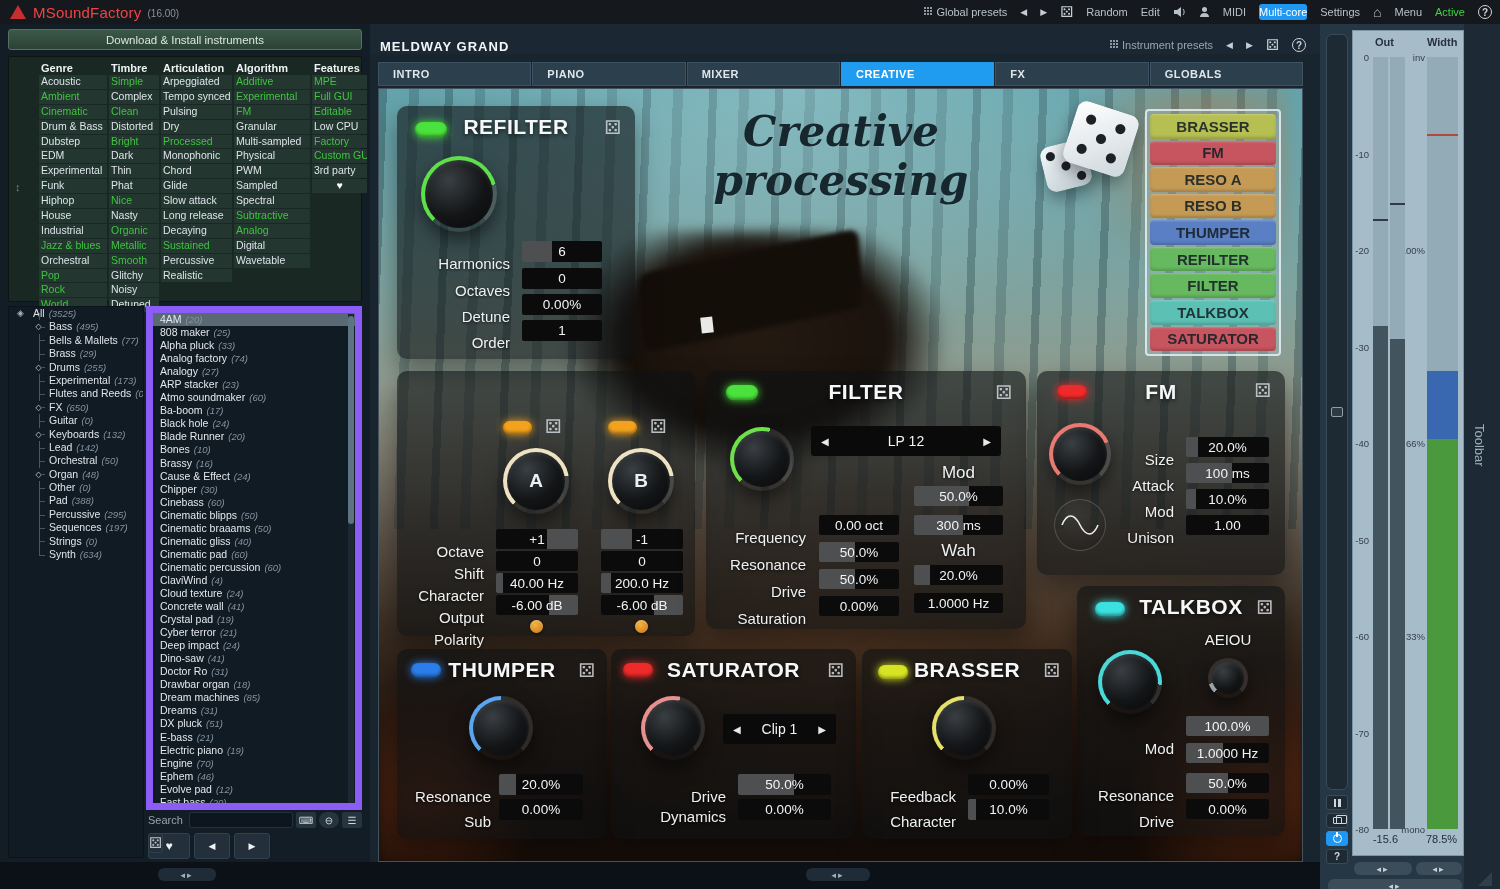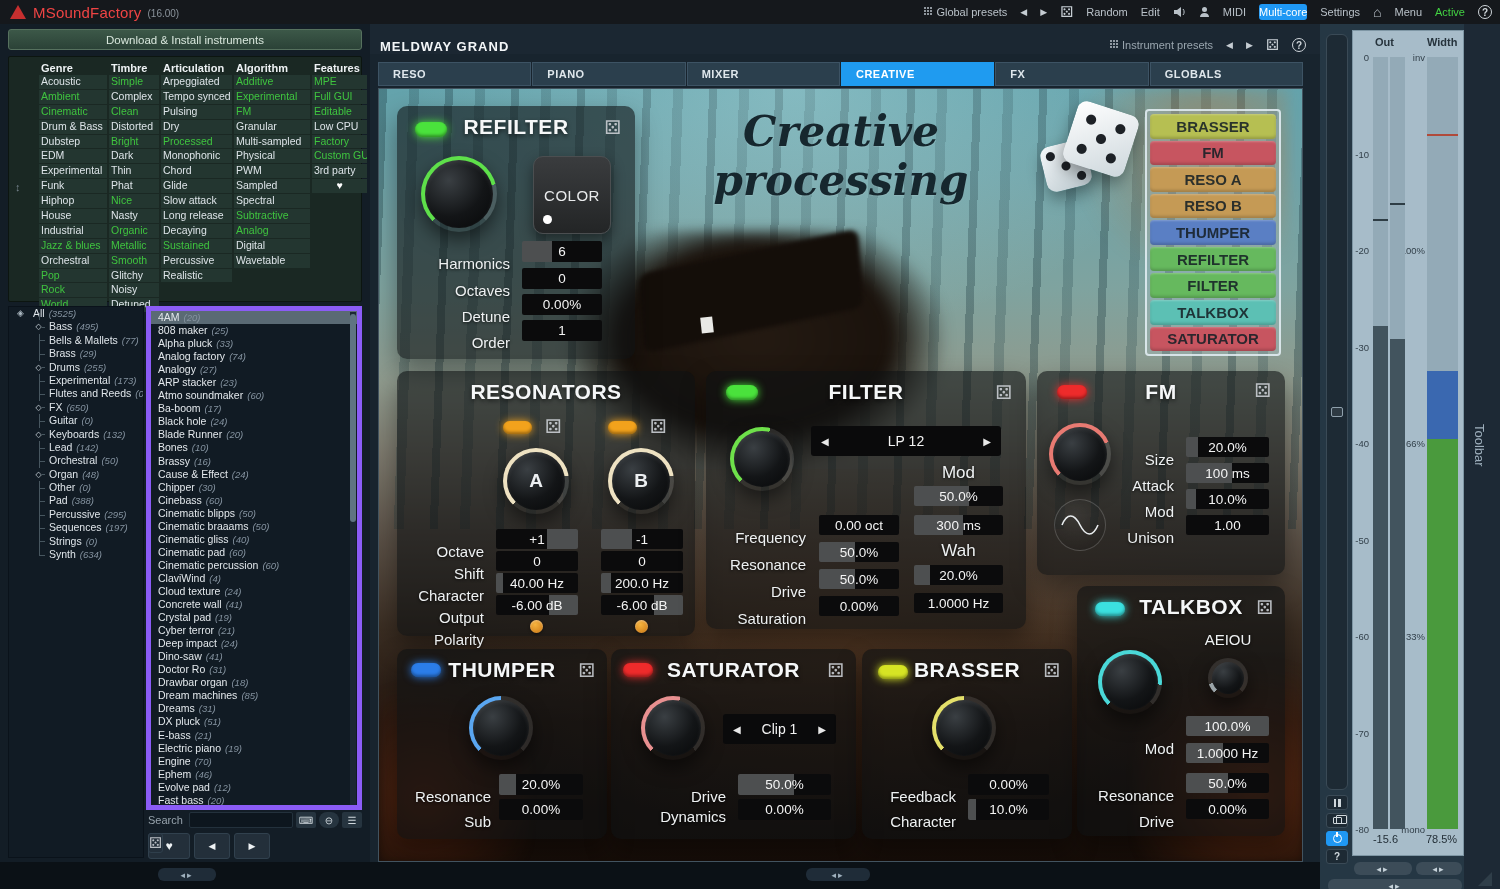--- a/index.html
+++ b/index.html
@@ -46,21 +46,21 @@
   .trow .cnt{color:#8593a0;font-style:italic;font-size:9.5px;margin-left:4px;}
   .trow.root{padding-left:24px;}
   .trow.root .ric{position:absolute;left:8px;color:#aab6bf;font-size:9px;}
   .trow:not(.root)::before{content:'';position:absolute;left:30px;top:-7px;height:13.4px;border-left:1px solid #47565f;}
   .trow:not(.root)::after{content:'';position:absolute;left:30px;top:6.7px;width:6px;border-top:1px solid #47565f;}
   .trow.last::before{height:13.7px;}
   .trow .dia{position:absolute;left:26.5px;top:0;color:#c3ccd3;font-size:8px;z-index:2;background:#111b24;line-height:13.4px;}
   .tree-handle{position:absolute;left:20px;top:840px;width:120px;height:13px;background:#202e3a;border-radius:6px;color:#9fb0bd;font-size:9px;display:flex;align-items:center;justify-content:center;letter-spacing:2px;}
 
   
-  .preset-panel{position:absolute;left:146px;top:282px;width:216px;height:504px;background:#111b24;border:5px solid #8b5cf6;overflow:hidden;}
+  .preset-panel{position:absolute;left:146px;top:282px;width:216px;height:504px;background:#111b24;border:7px solid #8b5cf6;overflow:hidden;}
   .prow{height:13.05px;line-height:13.05px;font-size:10.5px;color:#e3e8ec;padding-left:7px;white-space:nowrap;}
   .prow .cnt{color:#8593a0;font-style:italic;font-size:9.5px;margin-left:4px;}
   .prow.sel{background:#5a6a74;}
   .pscroll{position:absolute;right:1px;top:1px;width:6px;height:502px;background:#1c2833;}
   .pscroll .thumb{position:absolute;left:0;width:6px;top:2px;height:208px;background:#5f7482;border-radius:3px;}
 
   .search-row{position:absolute;left:148px;top:787px;width:214px;height:18px;display:flex;align-items:center;}
   .search-lbl{color:#97a3ac;font-size:11px;margin-right:6px;}
   .search-input{flex:1;height:16px;background:#0d161e;border:1px solid #23313c;border-radius:2px;}
   .sicon{width:20px;height:16px;background:#26343f;border-radius:2px;color:#cfd7dc;font-size:10px;display:flex;align-items:center;justify-content:center;margin-left:3px;}
@@ -401,21 +401,21 @@
       <div class="mh-title">MELDWAY GRAND</div>
       <div class="mh-right">
         <span><span class="grid-dots"><i style="left:0;top:0"></i><i style="left:3px;top:0"></i><i style="left:6px;top:0"></i><i style="left:0;top:3px"></i><i style="left:3px;top:3px"></i><i style="left:6px;top:3px"></i><i style="left:0;top:6px"></i><i style="left:3px;top:6px"></i><i style="left:6px;top:6px"></i></span> <span>Instrument presets</span></span>
         <span class="arrow-sm">◀</span>
         <span class="arrow-sm">▶</span>
         <span class="dice-sm">⚄</span>
         <span class="qcircle">?</span>
       </div>
     </div>
     <div class="tabs" id="tabs">
-        <div class="tab">RESO</div>
+        <div class="tab">INTRO</div>
         <div class="tab">PIANO</div>
         <div class="tab">MIXER</div>
         <div class="tab active">CREATIVE</div>
         <div class="tab">FX</div>
         <div class="tab">GLOBALS</div>
       </div>
 
     <div class="stage">
       <div class="streaks"></div>
       <div class="toplight"></div>
@@ -446,41 +446,39 @@
           <div class="modbtn" style="background: rgb(199, 85, 96);">SATURATOR</div>
         </div>
 
       <div class="module" style="left:18px;top:17px;width:238px;height:253px;">
         <div class="led" style="left: 18px; top: 16px; background: rgb(74, 226, 60); box-shadow: rgb(74, 226, 60) 0px 0px 9px, rgba(0, 0, 0, 0.35) 0px -2px 3px inset;"></div>
         <div class="mtitle">REFILTER</div>
         <div class="dice" style="right:14px;top:10px;">⚄</div>
         <div class="ring" style="left:24px;top:50px;width:76px;height:76px;--rc:#5ee04a;--sw:210deg;">
             <div class="knob"></div>
           </div>
-        <div class="colorbtn" style="left:136px;top:50px;width:78px;height:78px;">COLOR</div>
         <div class="lbl" style="left:0;top:137px;width:113px;">Harmonics</div>
         <div class="fld" style="left: 125px; top: 135px; width: 80px; --f: 0%; --t: 38%;">
             <span>6</span>
           </div>
         <div class="lbl" style="left:0;top:164px;width:113px;">Octaves</div>
         <div class="fld" style="left: 125px; top: 162px; width: 80px; --f: 0%; --t: 0%;">
             <span>0</span>
           </div>
         <div class="lbl" style="left:0;top:190px;width:113px;">Detune</div>
         <div class="fld" style="left: 125px; top: 188px; width: 80px; --f: 0%; --t: 0%;">
             <span>0.00%</span>
           </div>
         <div class="lbl" style="left:0;top:216px;width:113px;">Order</div>
         <div class="fld" style="left: 125px; top: 214px; width: 80px; --f: 0%; --t: 0%;">
             <span>1</span>
           </div>
       </div>
 
       <div class="module" style="left:18px;top:282px;width:298px;height:265px;">
-        <div class="mtitle">RESONATORS</div>
         <div class="led sm" style="left: 106px; top: 50px; background: rgb(242, 162, 28); box-shadow: rgb(242, 162, 28) 0px 0px 9px, rgba(0, 0, 0, 0.35) 0px -2px 3px inset;"></div>
         <div class="dice" style="left:148px;top:44px;">⚄</div>
         <div class="led sm" style="left: 211px; top: 50px; background: rgb(242, 162, 28); box-shadow: rgb(242, 162, 28) 0px 0px 9px, rgba(0, 0, 0, 0.35) 0px -2px 3px inset;"></div>
         <div class="dice" style="left:253px;top:44px;">⚄</div>
         <div class="ring" style="left:106px;top:77px;width:66px;height:66px;--rc:#eee2c2;--sw:216deg;">
             <div class="knob">
               <div class="kletter">A</div>
             </div>
           </div>
         <div class="ring" style="left:211px;top:77px;width:66px;height:66px;--rc:#eee2c2;--sw:216deg;">

